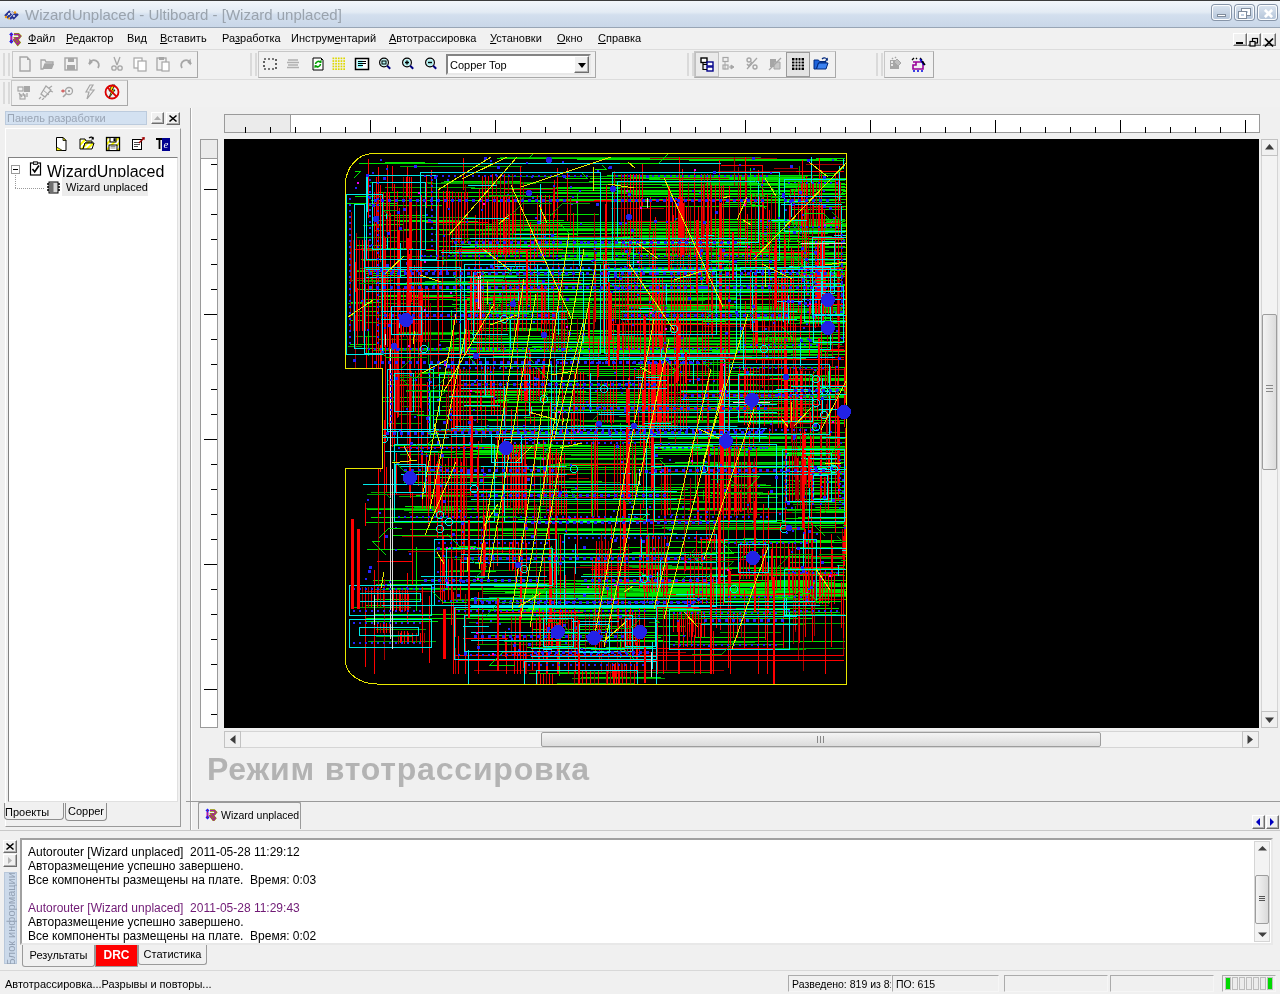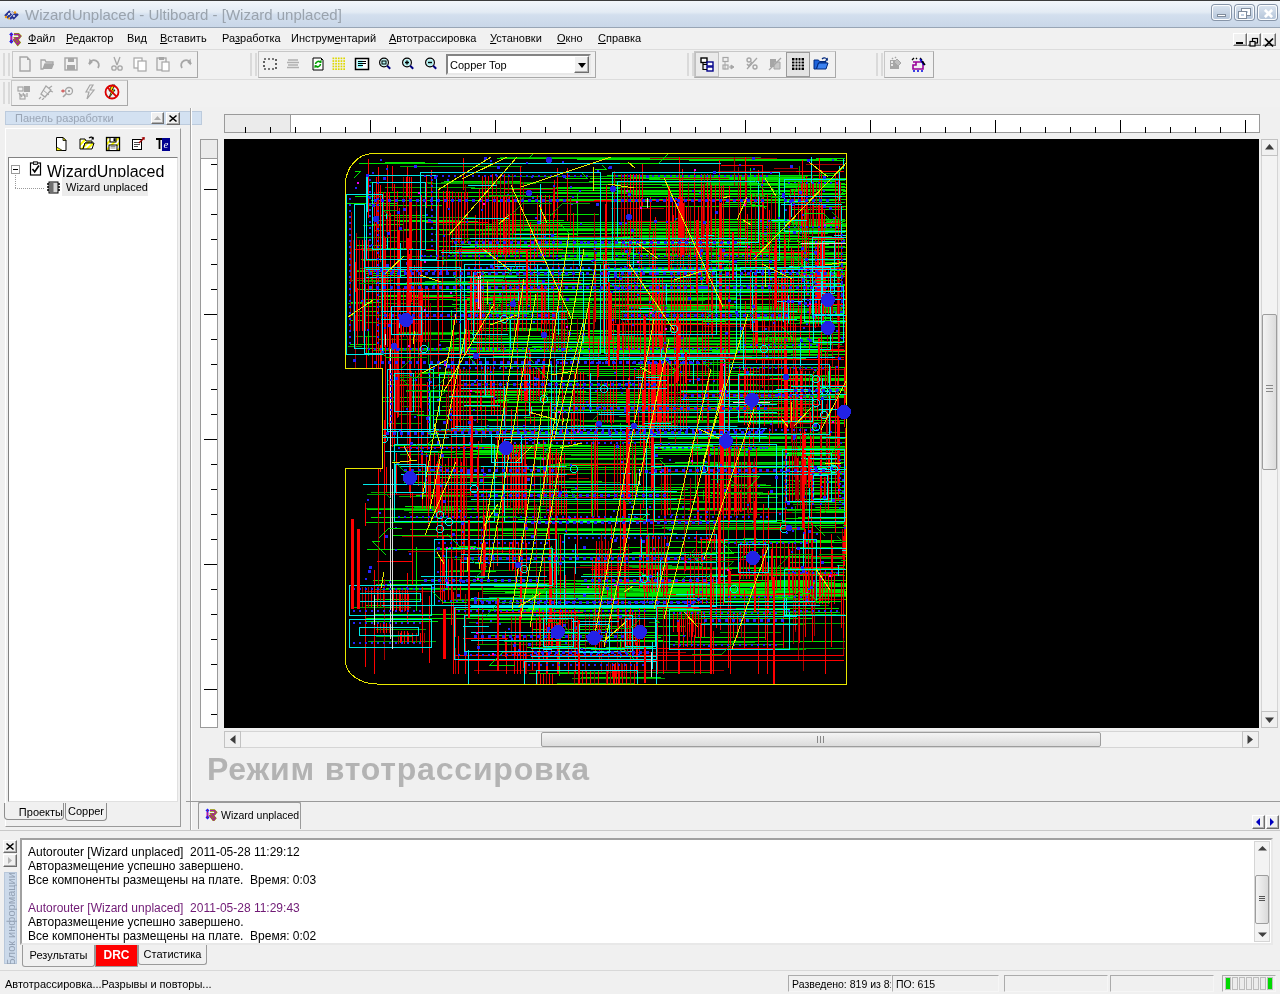--- a/index.html
+++ b/index.html
@@ -255,21 +255,21 @@
     </svg></div>
 <div style="position:absolute;left:82px;top:84px;width:16px;height:16px"><svg width="16" height="16" viewBox="0 0 16 16" style="">
       <path d="M8,1L4,8h3l-2,7 7-9H8l3-5Z" fill="none" stroke="#a6a6a6" stroke-width="1.2"></path>
     </svg></div>
 <div style="position:absolute;left:104px;top:84px;width:16px;height:16px"><svg width="16" height="16" viewBox="0 0 16 16" style="">
       <path d="M8,1L5,7h2.5L5,14l6-8H8.2L11,1Z" fill="#ffe800" stroke="#000" stroke-width="0.8"></path>
       <circle cx="8" cy="8" r="6.5" fill="none" stroke="#dc0000" stroke-width="1.8"></circle>
       <path d="M3.4,3.4L12.6,12.6" stroke="#dc0000" stroke-width="1.8"></path>
     </svg></div>
 <div class="abs" style="left:2px;top:108px;width:181px;height:720px;background:#f0f0f0"></div>
-<div class="abs" style="left:5px;top:111px;width:197px;height:14px;background:#d3e1f1;border:1px solid #bccbdd;font-size:11px;color:#9aa5b5;padding-left:9px;line-height:12px">Панель разработки</div>
+<div class="abs" style="left:5px;top:111px;width:142px;height:14px;background:#d3e1f1;border:1px solid #bccbdd;font-size:11px;color:#9aa5b5;padding-left:1px;line-height:12px">Панель разработки</div>
 <div class="btn3d" style="left:151px;top:112px;width:13px;height:12px"></div>
 <div class="btn3d" style="left:166px;top:112px;width:14px;height:13px"></div>
 <svg width="9" height="8" viewBox="0 0 9 8" style="position:absolute;left:153px;top:114px">
     <path d="M1,6h7L4.5,2Z" fill="#b0b0b0"></path>
   </svg>
 <svg width="10" height="9" viewBox="0 0 10 9" style="position:absolute;left:168px;top:114px">
     <path d="M1.5,1.5l7,6M8.5,1.5l-7,6" stroke="#000" stroke-width="1.6"></path>
   </svg>
 <div class="abs" style="left:5px;top:128px;width:176px;height:699px;border:1px solid;border-color:#fff #9a9a9a #9a9a9a #fff;background:#f0f0f0"></div>
 <div style="position:absolute;left:53px;top:136px;width:16px;height:16px"><svg width="16" height="16" viewBox="0 0 16 16" style="">
@@ -324,21 +324,21 @@
 <div class="abs" style="left:47px;top:163px;font-size:16px;color:#000">WizardUnplaced</div>
 <div class="abs" style="left:15px;top:175px;width:1px;height:13px;background-image:linear-gradient(#9a9a9a 50%,transparent 50%);background-size:1px 2px"></div>
 <div class="abs" style="left:15px;top:188px;width:30px;height:1px;background-image:linear-gradient(90deg,#9a9a9a 50%,transparent 50%);background-size:2px 1px"></div>
 <div class="abs" style="left:62px;top:177px;width:86px;height:19px;background:#ececec"></div>
 <div class="abs" style="left:46px;top:180px"><svg width="15" height="15" viewBox="0 0 15 15" style="">
       <rect x="3" y="2" width="9" height="11" fill="#d9d9d9" stroke="#000"></rect>
       <rect x="4" y="3" width="3.5" height="9" fill="#707070"></rect>
       <path d="M1,4h2M1,7h2M1,10h2M12,4h2M12,7h2M12,10h2" stroke="#000" stroke-width="1.6"></path>
     </svg></div>
 <div class="abs" style="left:66px;top:181px;font-size:11px;color:#000">Wizard unplaced</div>
-<div class="abs" style="left:4px;top:803px;width:60px;height:17px;background:#f0f0f0;border:1px solid #8e8e8e;border-top:none;border-radius:0 0 4px 4px;font-size:11px;text-align:right;line-height:19px">Проекты</div>
+<div class="abs" style="left:4px;top:803px;width:60px;height:17px;background:#f0f0f0;border:1px solid #8e8e8e;border-top:none;border-radius:0 0 4px 4px;font-size:11px;text-align:left;line-height:19px">Проекты</div>
 <div class="abs" style="left:65px;top:803px;width:42px;height:18px;background:#f0f0f0;border:1px solid #8e8e8e;border-top:none;border-radius:0 0 4px 4px;font-size:11px;text-align:center;line-height:16px">Copper</div>
 <div class="abs" style="left:190px;top:108px;width:1px;height:722px;background:#a8a8a8"></div>
 <div class="abs" style="left:191px;top:108px;width:1px;height:722px;background:#fff"></div>
 <div class="abs" style="left:224px;top:114px;width:1036px;height:19px;background:#fff;border:1px solid #9a9a9a">
     <div style="position:absolute;left:0;top:0;width:66px;height:17px;background:#ebebeb;border-right:1px solid #9a9a9a"></div>
     <svg width="1036" height="19" viewBox="0 0 1036 19" style="position:absolute;left:0;top:0">
       <rect x="20" y="12" width="1" height="6" fill="#000"></rect>
       <rect x="45" y="12" width="1" height="6" fill="#000"></rect>
       <rect x="70" y="12" width="1" height="6" fill="#000"></rect>
       <rect x="95" y="12" width="1" height="6" fill="#000"></rect>

